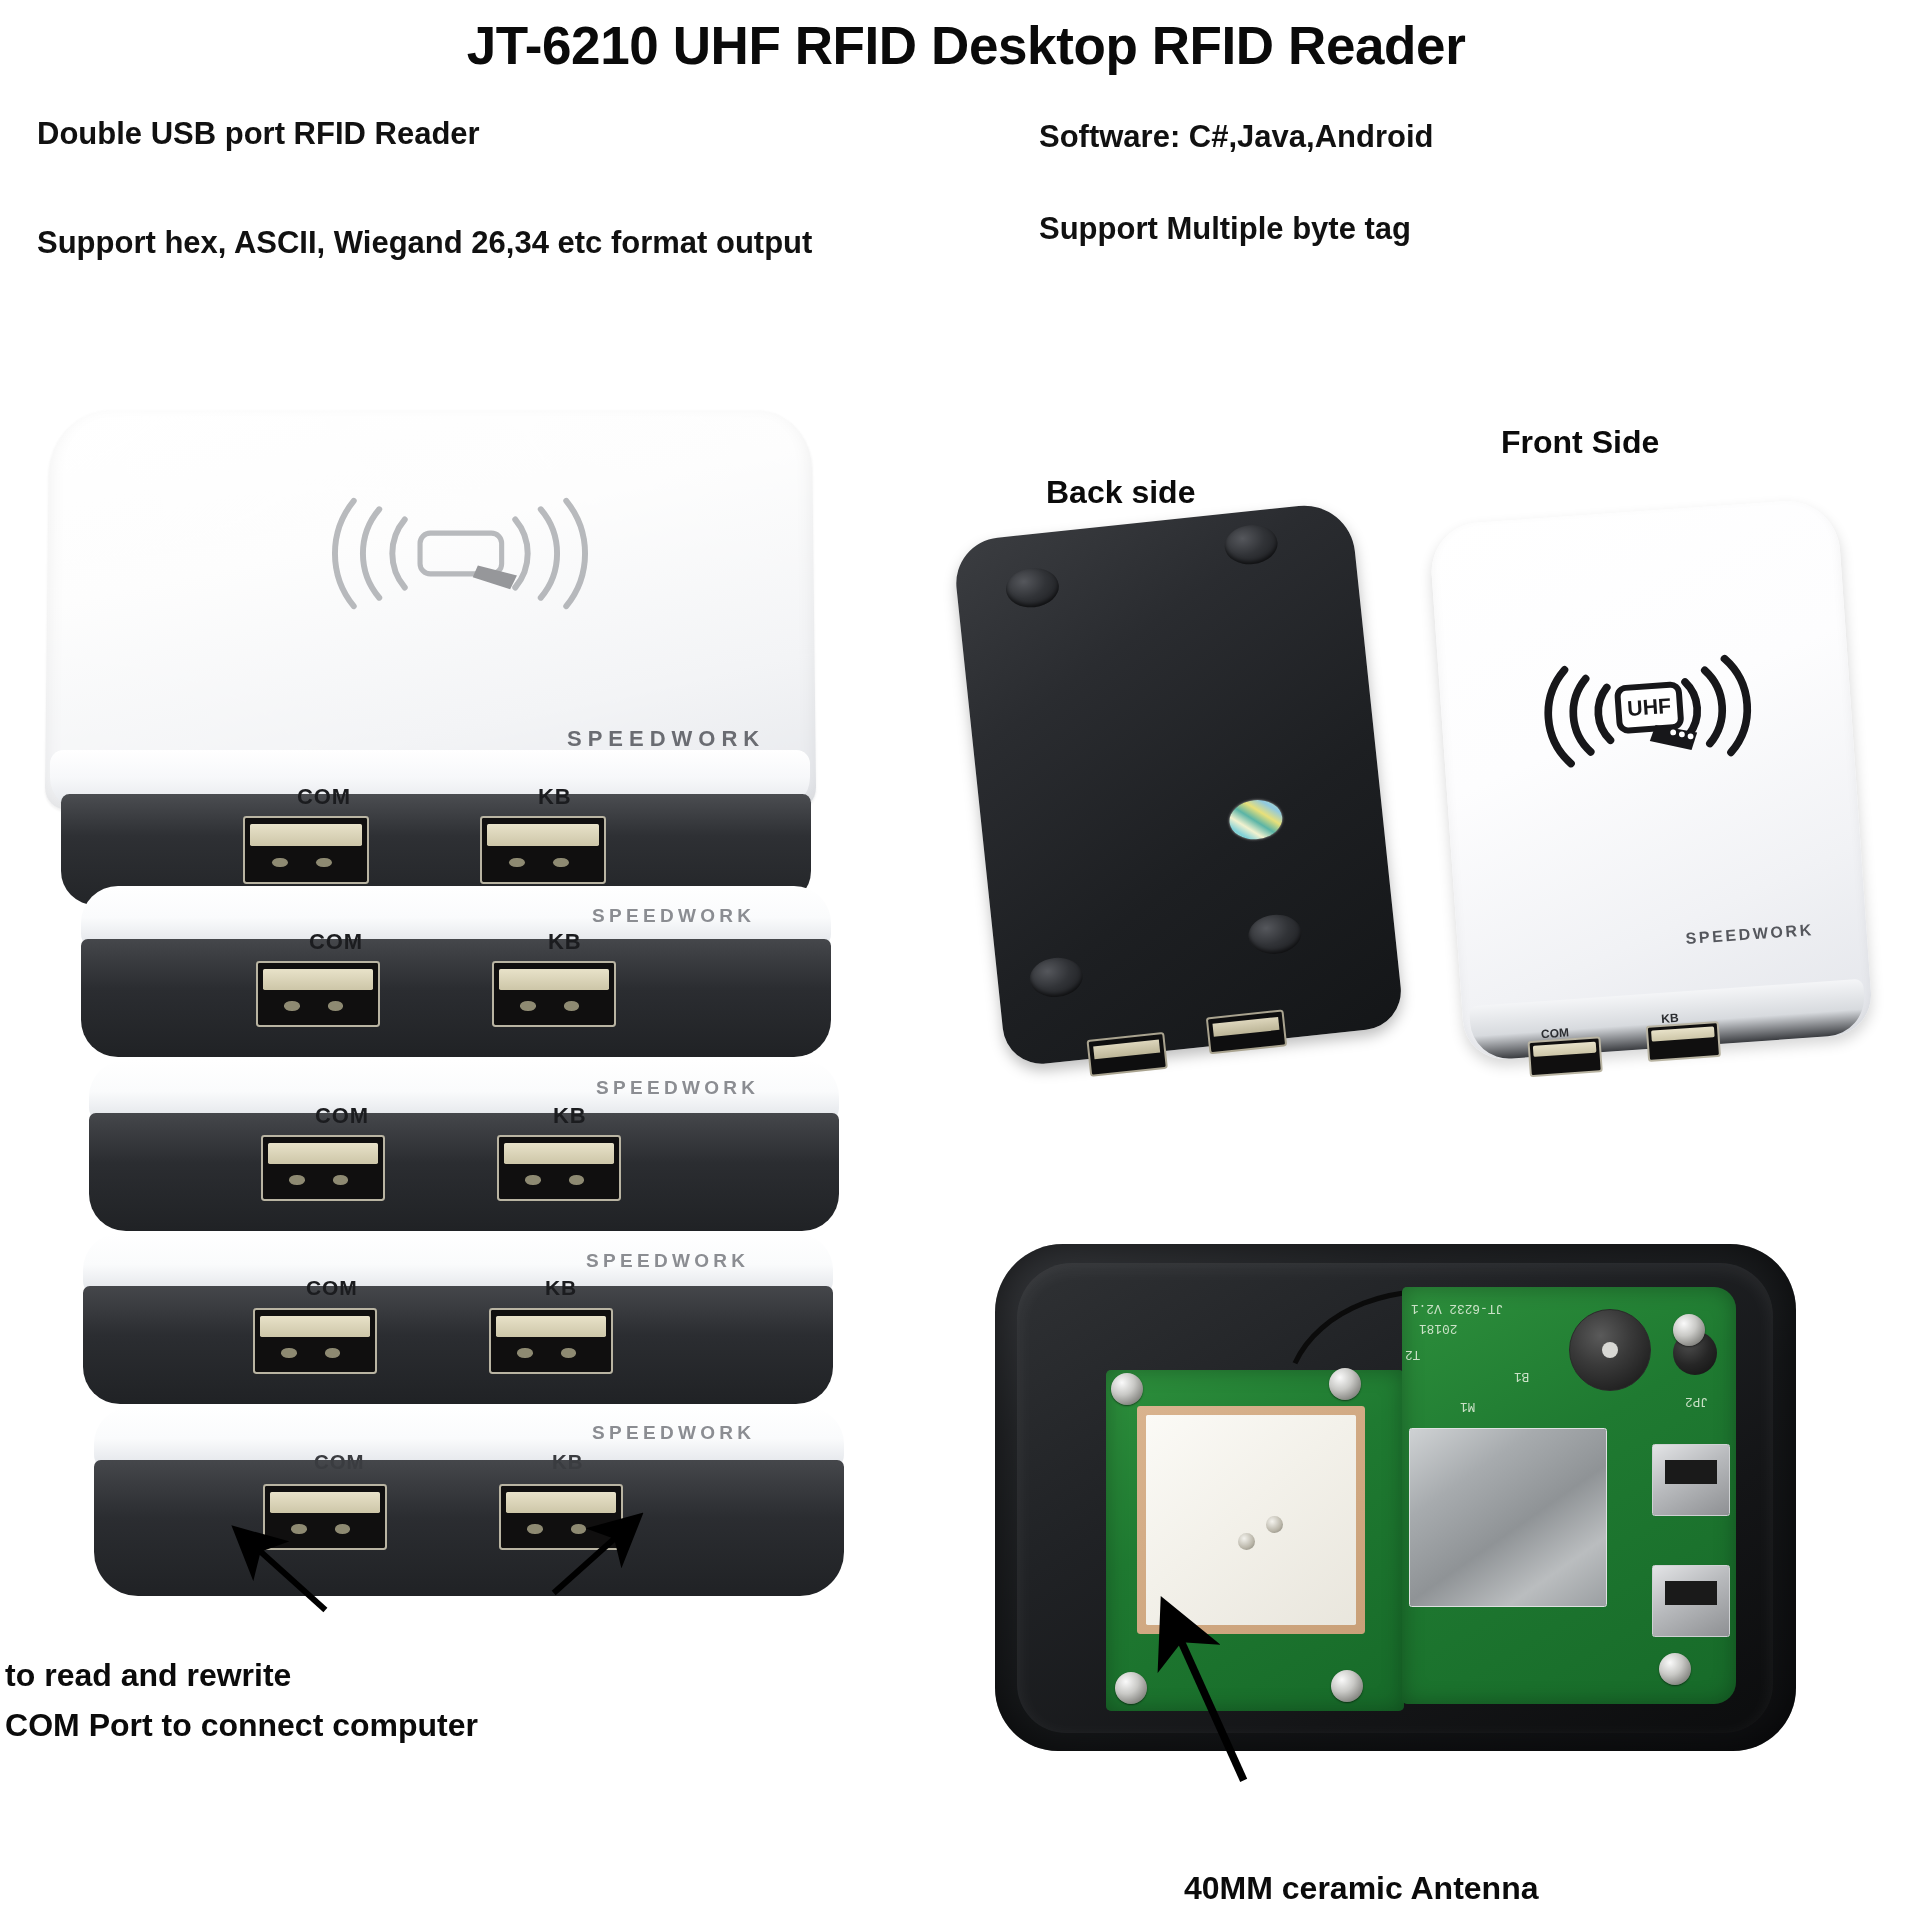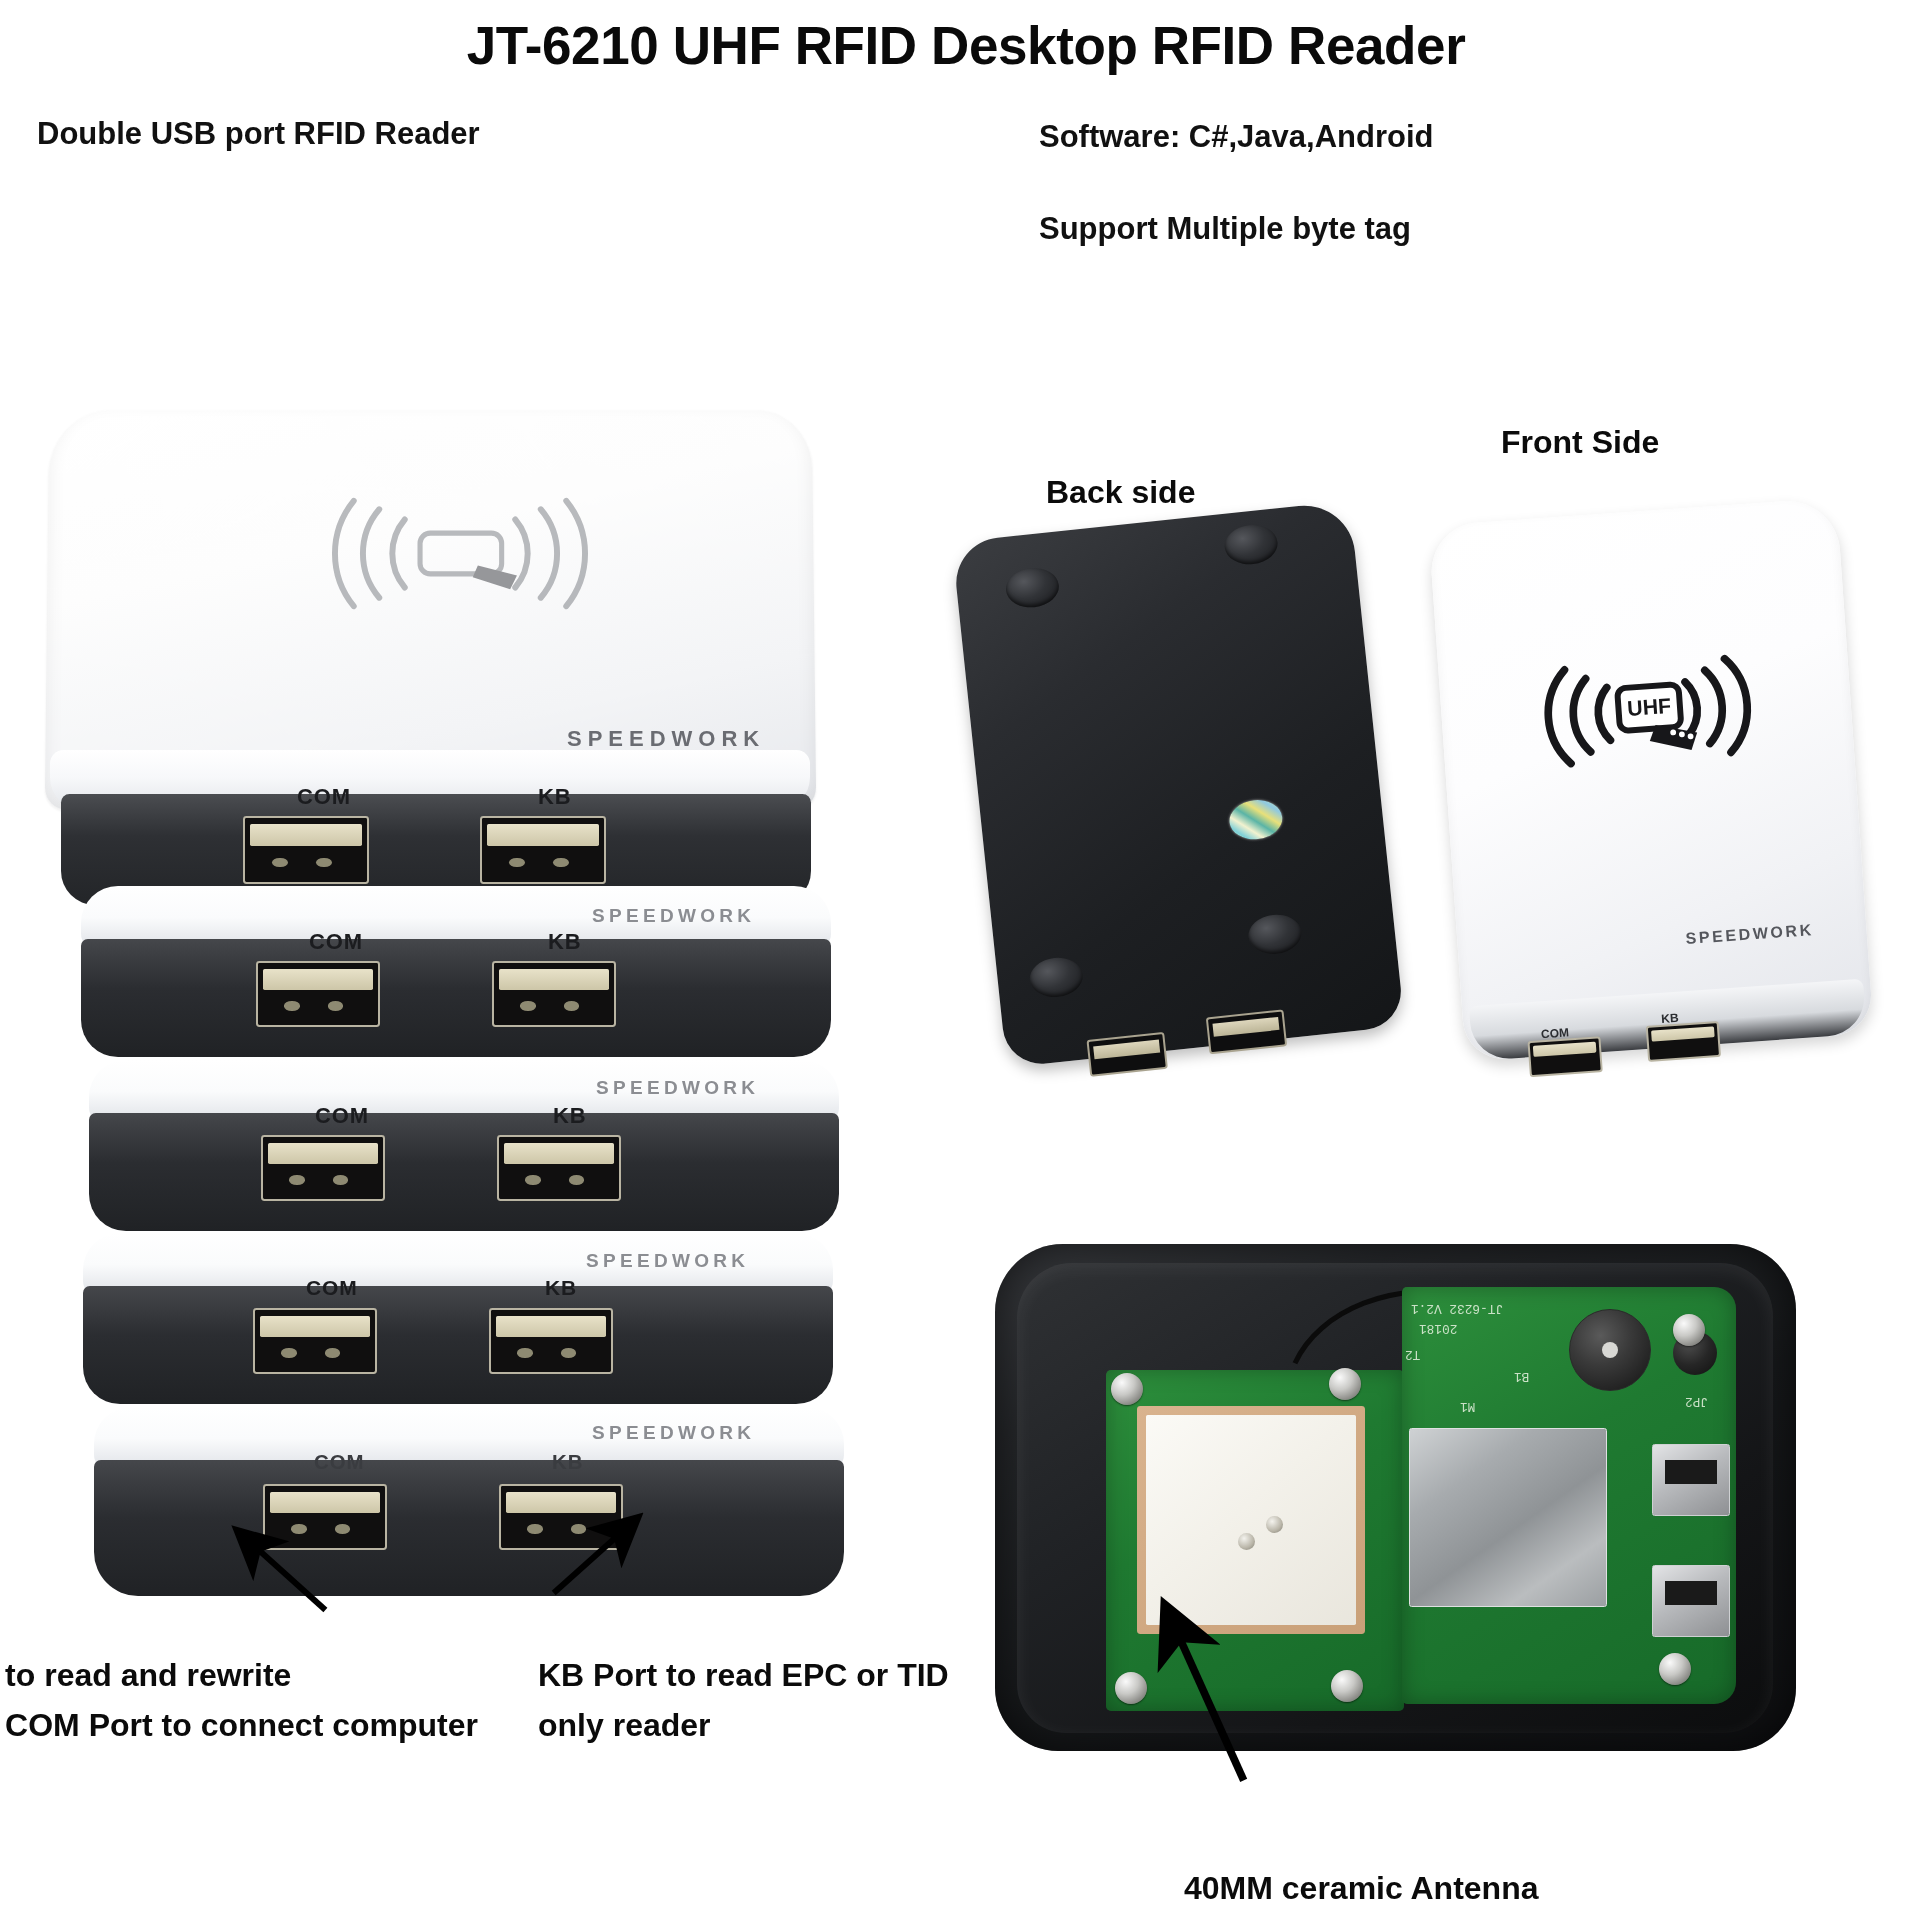--- a/index.html
+++ b/index.html
@@ -243,20 +243,21 @@
   .arrow-svg { position:absolute; left:0; top:0; width:1932px; height:1932px; pointer-events:none; }
 </style>
 </head>
 <body>
 
 <div id="page">
 
   <div class="title">JT-6210 UHF RFID Desktop RFID Reader</div>
 
   <div class="feat feat-l1">Double USB port RFID Reader</div>
+  <div class="feat feat-l2">Support hex, ASCII, Wiegand 26,34 etc format output</div>
   <div class="feat feat-r1">Software: C#,Java,Android</div>
   <div class="feat feat-r2">Support Multiple byte tag</div>
 
   <div class="sidelabel lbl-back">Back side</div>
   <div class="sidelabel lbl-front">Front Side</div>
 
   <div class="hero">
     <div class="hero-top"></div>
     <div class="hero-lip"></div>
 
@@ -466,20 +467,16 @@
 
     <line x1="650" y1="1870" x2="745" y2="1785" stroke="#000" stroke-width="7" marker-end="url(#ah)"></line>
 
     <line x1="1460" y1="2090" x2="1370" y2="1890" stroke="#000" stroke-width="9" marker-end="url(#ah)"></line>
   </svg>
 
   <div class="caption cap-com">
     <div>to read and rewrite</div>
     <div>COM Port to connect computer</div>
   </div>
-  <div class="caption cap-kb">
-    <div>KB Port to read EPC or TID</div>
-    <div>only reader</div>
-  </div>
   <div class="caption cap-ant">40MM ceramic Antenna</div>
 
 </div>
 
 
 </body></html>

